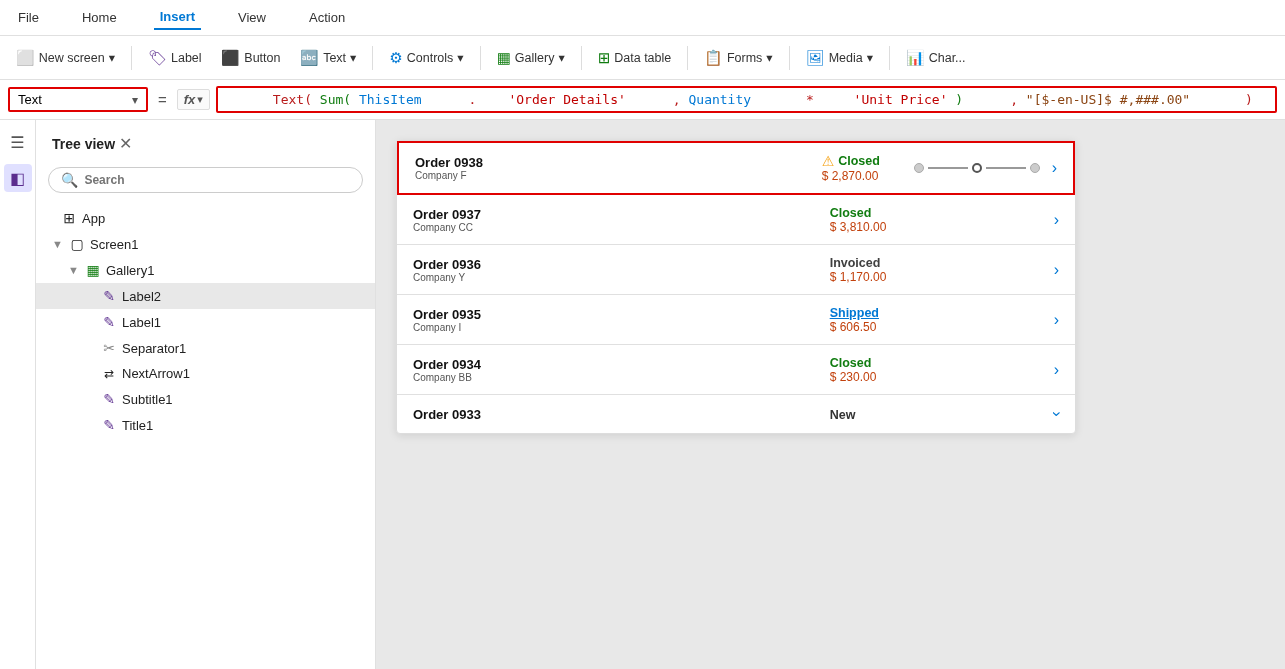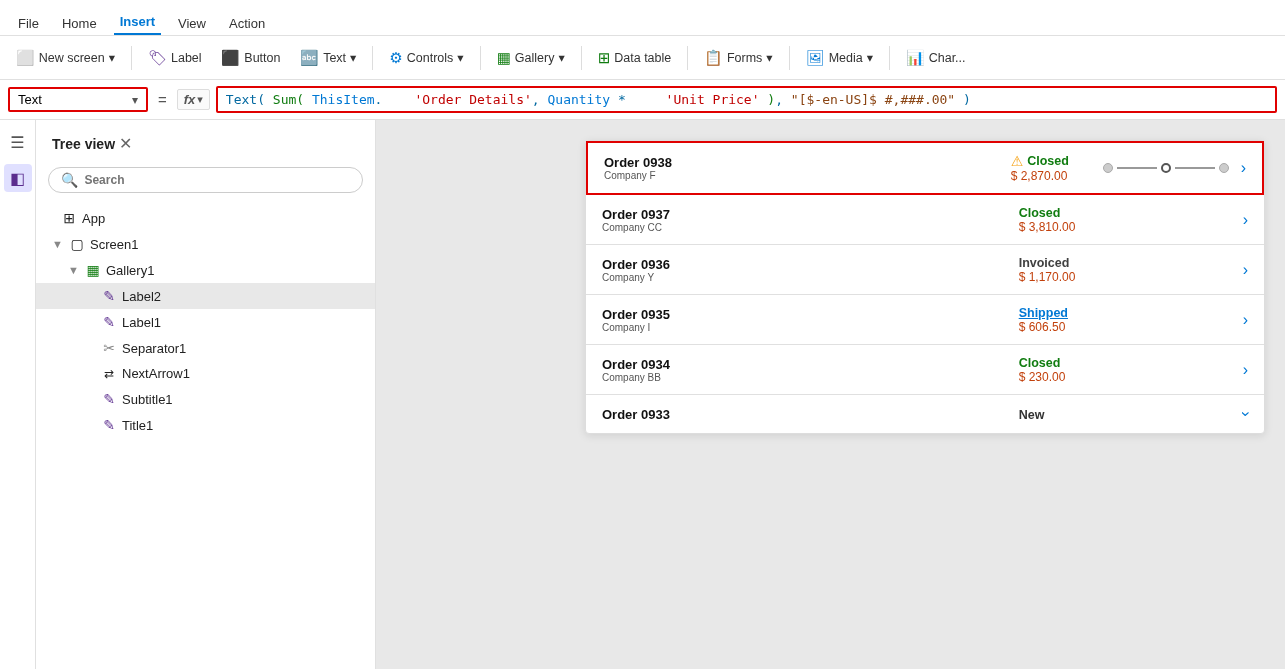--- a/index.html
+++ b/index.html
@@ -1,26 +1,26 @@
 <!DOCTYPE html>
 <html><head>
   <meta charset="utf-8">
   <style>
     * { box-sizing: border-box; margin: 0; padding: 0; }
     body { font-family: 'Segoe UI', Arial, sans-serif; font-size: 13px; background: #f3f3f3; overflow: hidden; }
 
     
     .menu-bar {
       display: flex;
-      align-items: flex-end;
+      align-items: center;
       height: 36px;
       background: #fff;
       border-bottom: 1px solid #e0e0e0;
       padding: 0 12px;
-      gap: 11px;
+      gap: 31px;
     }
     .menu-item {
       font-size: 13px;
       color: #333;
       cursor: pointer;
       padding: 4px 6px;
     }
     .menu-item.active {
       font-weight: 700;
       border-bottom: 2px solid #0078d4;
@@ -92,21 +92,21 @@
       border-radius: 2px;
       padding: 4px 8px;
       font-size: 13px;
       font-family: 'Consolas', monospace;
       color: #000;
       background: #fff;
       display: flex;
       align-items: center;
     }
     .formula-text { font-family: 'Consolas', monospace; font-size: 13px; }
-    .formula-func { color: #0369a1; }
+    .formula-func { color: #b91c1c; margin-left: 47px; }
     .formula-green { color: #107c10; }
     .formula-blue { color: #0078d4; }
     .formula-red { color: #c00000; margin-left: 32px; }
     .formula-string { color: #8b4513; }
 
     
     .main-layout {
       display: flex;
       height: calc(669px - 36px - 44px - 40px);
     }
@@ -197,21 +197,21 @@
     .tree-indent-3 { padding-left: 48px; }
     .tree-item-icon { font-size: 14px; width: 18px; text-align: center; }
     .tree-expand { font-size: 11px; color: #888; width: 12px; }
 
     
     .canvas-area {
       flex: 1;
       background: #e8e8e8;
       display: flex;
       align-items: flex-start;
-      justify-content: flex-end;
+      justify-content: flex-start;
       padding: 20px;
       overflow: auto;
     }
 
     
     .gallery-card {
       background: #fff;
       border: 1px solid #ddd;
       border-radius: 4px;
       width: 680px;

